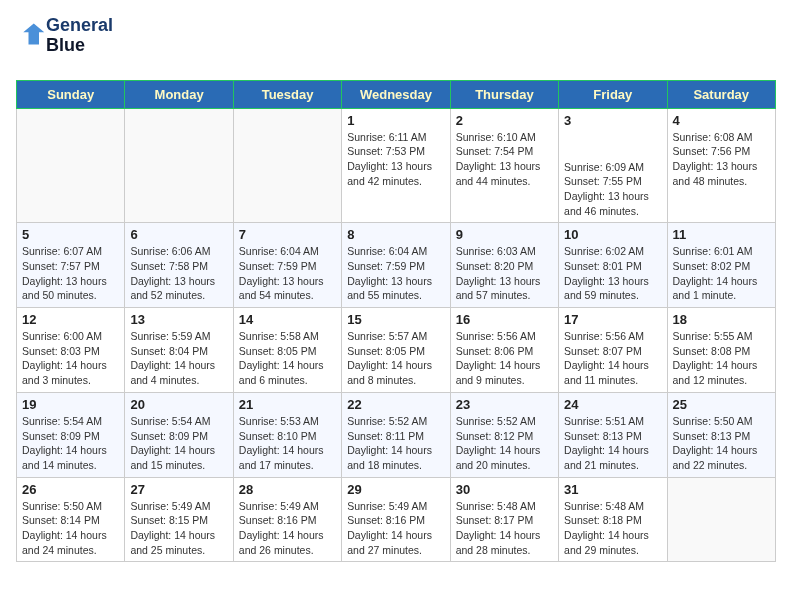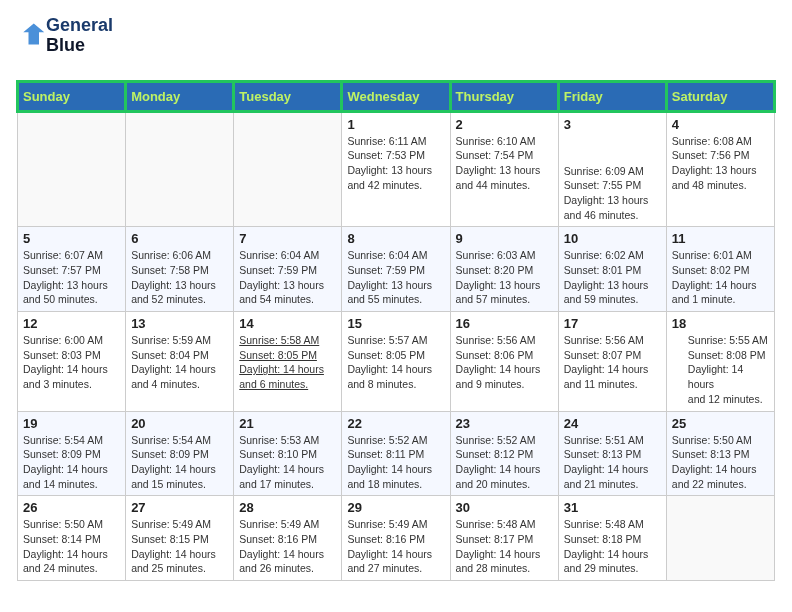--- a/index.html
+++ b/index.html
@@ -46,26 +46,26 @@
       font-size: 15px;
       color: #333;
     }
     .calendar {
       width: 100%;
       border-collapse: collapse;
       font-size: 11px;
     }
     .calendar thead tr th {
       background-color: #2a6bb5;
-      color: #bef264;
+      color: #fef9c3;
       padding: 6px 4px;
-      text-align: left;
+      text-align: center;
       font-size: 13px;
       font-weight: bold;
-      border: 3px solid #22c55e;
+      border: 1px solid #22c55e;
     }
     .calendar tbody tr td {
       border: 1px solid #ccc;
       vertical-align: top;
       padding: 4px 5px;
       width: calc(100% / 7);
       min-height: 80px;
       background: #fff;
     }
     .calendar tbody tr:nth-child(even) td {
@@ -214,21 +214,21 @@
         </td>
         <td>
           <div class="day-number">13</div>
           <div class="day-info" style="white-space: pre-line;">Sunrise: 5:59 AM
 Sunset: 8:04 PM
 Daylight: 14 hours
 and 4 minutes.</div>
         </td>
         <td>
           <div class="day-number">14</div>
-          <div class="day-info" style="white-space: pre-line; text-decoration: underline;">Sunrise: 5:58 AM
+          <div class="day-info" style="white-space: pre-line;">Sunrise: 5:58 AM
 Sunset: 8:05 PM
 Daylight: 14 hours
 and 6 minutes.</div>
         </td>
         <td>
           <div class="day-number">15</div>
           <div class="day-info" style="white-space: pre-line;">Sunrise: 5:57 AM
 Sunset: 8:05 PM
 Daylight: 14 hours
 and 8 minutes.</div>
@@ -242,21 +242,21 @@
         </td>
         <td>
           <div class="day-number">17</div>
           <div class="day-info" style="white-space: pre-line;">Sunrise: 5:56 AM
 Sunset: 8:07 PM
 Daylight: 14 hours
 and 11 minutes.</div>
         </td>
         <td>
           <div class="day-number">18</div>
-          <div class="day-info" style="white-space: pre-line; margin-left: 16px;">Sunrise: 5:55 AM
+          <div class="day-info" style="white-space: pre-line;">Sunrise: 5:55 AM
 Sunset: 8:08 PM
 Daylight: 14 hours
 and 12 minutes.</div>
         </td>
       </tr>
       <tr>
         <td>
           <div class="day-number">19</div>
           <div class="day-info" style="white-space: pre-line;">Sunrise: 5:54 AM
 Sunset: 8:09 PM

